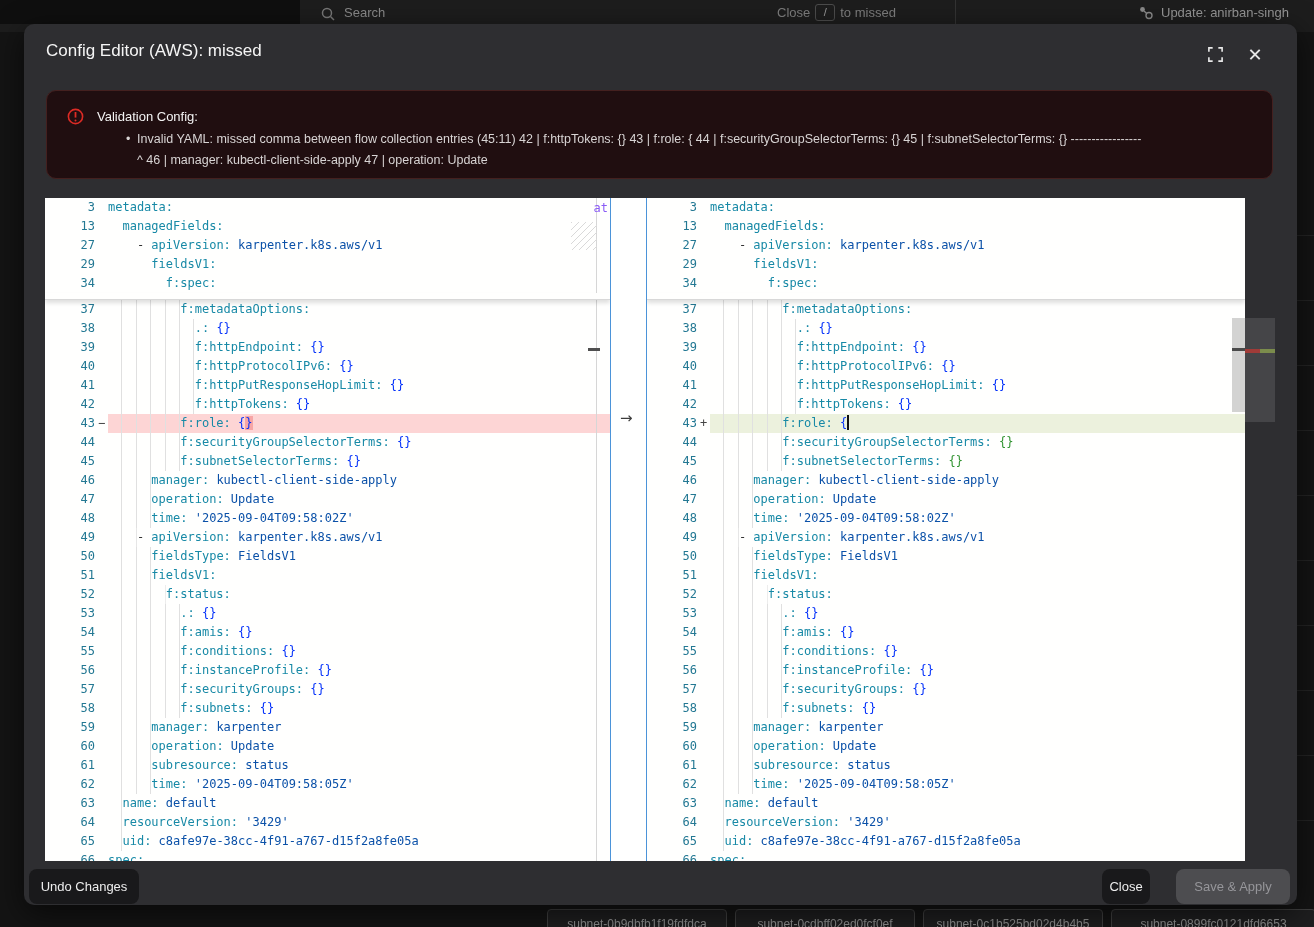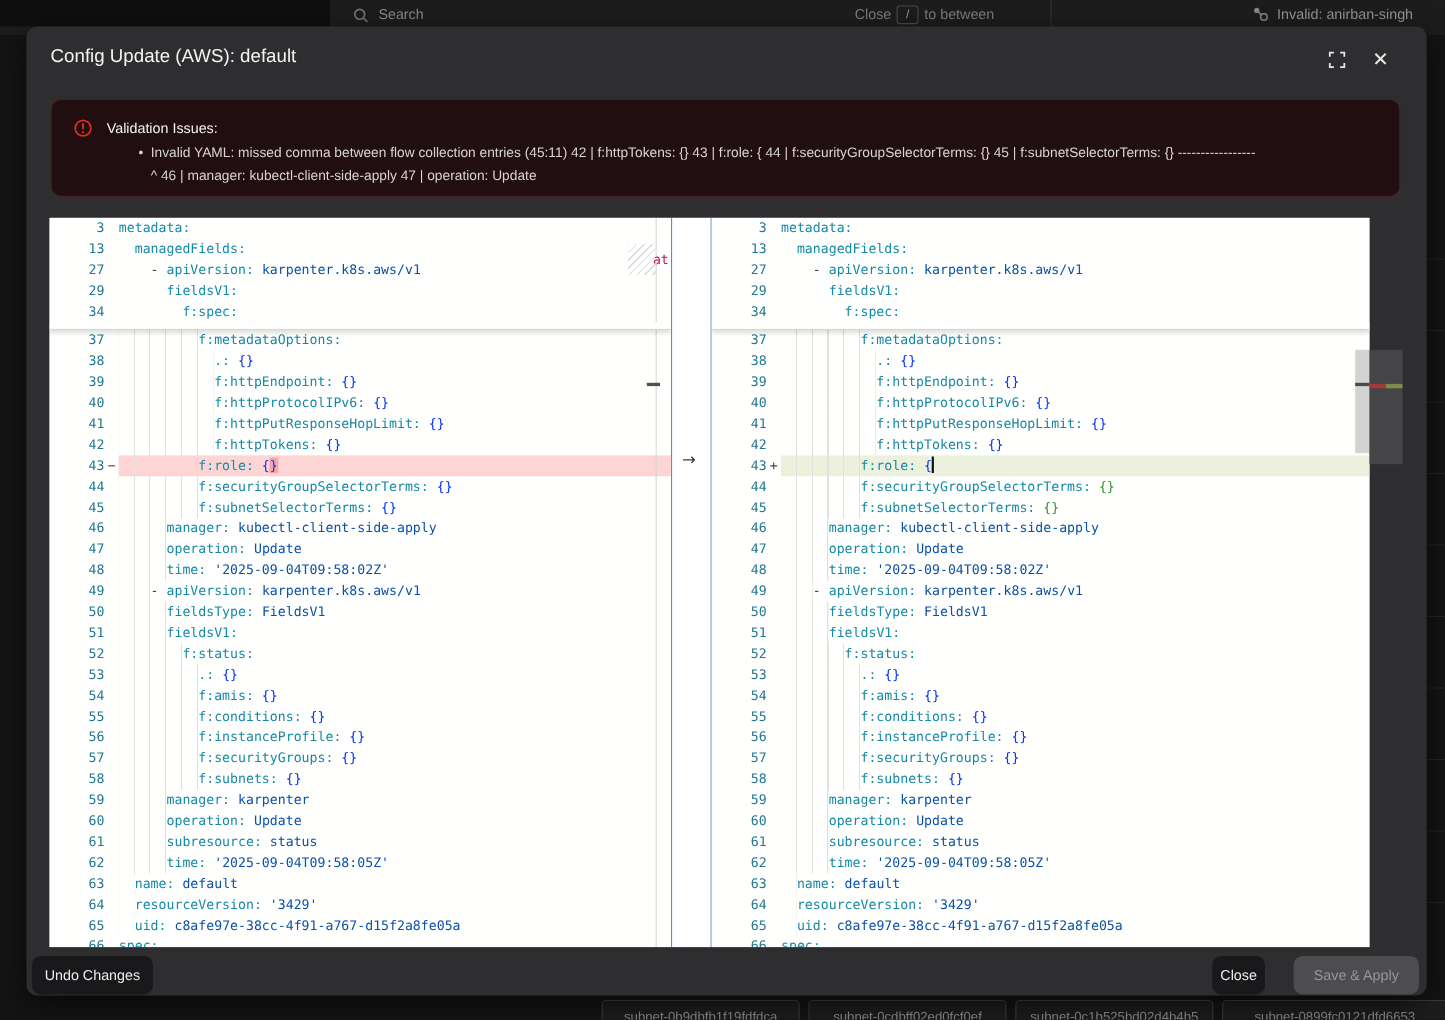--- a/index.html
+++ b/index.html
@@ -55,21 +55,21 @@
   .row-del .ctext{background-color:var(--c-delbg);}
   .row-add .ctext{background-color:var(--c-addbg);}
   .tk-key{color:var(--c-key);}
   .tk-val{color:var(--c-val);}
   .tk-punc{color:#333;}
   .tk-brace{color:var(--c-brace);}
   .tk-braceg{color:var(--c-braceg);}
   .chdel{background:var(--c-delchar);}
   .cursor{display:inline-block;width:1.5px;height:15px;background:#111;vertical-align:-3px;}
   .hsep{height:6px;border-bottom:1px solid #d8d8d8;box-shadow:0 3px 4px rgba(0,0,0,.13);position:relative;z-index:3;background:#fffffe;}
-  .frag-at{position:absolute;right:2px;top:3px;color:#be185d;z-index:4;margin-top:28px;}
+  .frag-at{position:absolute;right:2px;top:3px;color:#8b5cf6;z-index:4;}
   .hatch{position:absolute;right:13px;top:24px;width:26px;height:28px;z-index:4;
          background:repeating-linear-gradient(135deg,#d9d9d9 0 1px,transparent 1px 5px);}
   .vtrack{position:absolute;right:13px;top:0;width:1px;height:663px;background:#d6d6d6;}
   .scrolldash-l{position:absolute;right:10px;top:150px;width:12px;height:3px;background:#4f4f4f;z-index:5;}
   .slider-r{position:absolute;right:0;top:120px;width:13px;height:94px;background:rgba(110,110,110,.30);z-index:5;}
   .scrolldash-r{position:absolute;right:0;top:150px;width:13px;height:3px;background:#4a4a4a;z-index:6;}
   
   .overview{position:absolute;left:1221px;top:294px;width:30px;height:104px;background:#454548;}
   .ov-red{position:absolute;left:0;top:31px;width:15px;height:4px;background:#a03b38;}
   .ov-green{position:absolute;left:15px;top:31px;width:15px;height:4px;background:#7b8c4c;}
@@ -85,64 +85,64 @@
 <div class="page">
 
   <div class="topbar">
     <div class="topbar-left"></div>
     <svg class="tb-search-icon" width="16" height="16" viewBox="0 0 16 16">
       <circle cx="7" cy="7" r="4.5" fill="none" stroke="#787878" stroke-width="1.5"></circle>
       <line x1="10.5" y1="10.5" x2="14" y2="14" stroke="#787878" stroke-width="1.5"></line>
     </svg>
     <span class="tb-search-label">Search</span>
     <span class="tb-press">
-      <span>Close</span><span class="tb-key">/</span><span>to between</span>
+      <span>Close</span><span class="tb-key">/</span><span>to missed</span>
     </span>
     <div class="tb-divider"></div>
     <svg class="tb-cluster-icon" width="16" height="16" viewBox="0 0 16 16">
       <circle cx="4.5" cy="4.5" r="2.4" fill="#8a8a8a"></circle>
       <circle cx="11" cy="10.5" r="3" fill="none" stroke="#8a8a8a" stroke-width="1.4"></circle>
       <line x1="6" y1="6" x2="8.8" y2="8.5" stroke="#8a8a8a" stroke-width="1.4"></line>
     </svg>
-    <span class="tb-cluster-label">Invalid: anirban-singh</span>
+    <span class="tb-cluster-label">Update: anirban-singh</span>
   </div>
 
   <div class="right-line" style="top:235px"></div>
   <div class="right-line" style="top:300px"></div>
   <div class="right-line" style="top:365px"></div>
   <div class="right-line" style="top:430px"></div>
   <div class="right-line" style="top:495px"></div>
   <div class="right-line" style="top:560px"></div>
   <div class="right-line" style="top:625px"></div>
   <div class="right-line" style="top:690px"></div>
   <div class="right-line" style="top:755px"></div>
   <div class="right-line" style="top:820px"></div>
 
   <div class="pill" style="left:547px;width:178px">subnet-0b9dbfb1f19fdfdca</div>
   <div class="pill" style="left:735px;width:178px">subnet-0cdbff02ed0fcf0ef</div>
   <div class="pill" style="left:923px;width:178px">subnet-0c1b525bd02d4b4b5</div>
   <div class="pill" style="left:1111px;width:203px">subnet-0899fc0121dfd6653</div>
 
   <div class="modal">
-    <div class="modal-title">Config Update (AWS): default</div>
+    <div class="modal-title">Config Editor (AWS): missed</div>
 
     <div class="icon-btn btn-expand">
       <svg width="17" height="17" viewBox="0 0 18 18">
         <path d="M2 6 V2 H6 M12 2 H16 V6 M16 12 V16 H12 M6 16 H2 V12" fill="none" stroke="#e8e8e8" stroke-width="1.7"></path>
       </svg>
     </div>
     <div class="icon-btn btn-close-x">✕</div>
 
     <div class="banner">
       <svg class="banner-icon" width="17" height="17" viewBox="0 0 17 17">
         <circle cx="8.5" cy="8.5" r="7.1" fill="none" stroke="#dd2b25" stroke-width="1.6"></circle>
         <line x1="8.5" y1="4" x2="8.5" y2="9.6" stroke="#dd2b25" stroke-width="1.8"></line>
         <circle cx="8.5" cy="12.4" r="1" fill="#dd2b25"></circle>
       </svg>
-      <div class="banner-title">Validation Issues:</div>
+      <div class="banner-title">Validation Config:</div>
       <div class="banner-msg">
         <span class="banner-bullet">•</span>
         <div>Invalid YAML: missed comma between flow collection entries (45:11) 42 | f:httpTokens: {} 43 | f:role: { 44 | f:securityGroupSelectorTerms: {} 45 | f:subnetSelectorTerms: {} -----------------</div>
         <div>^ 46 | manager: kubectl-client-side-apply 47 | operation: Update</div>
       </div>
     </div>
 
     <div class="editor">
       <div class="pane pane-left">
         <div id="sticky-l">

